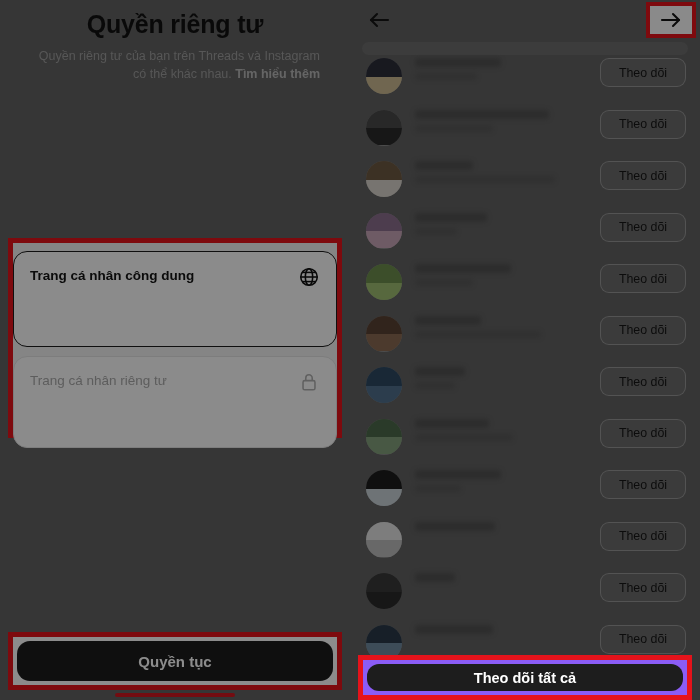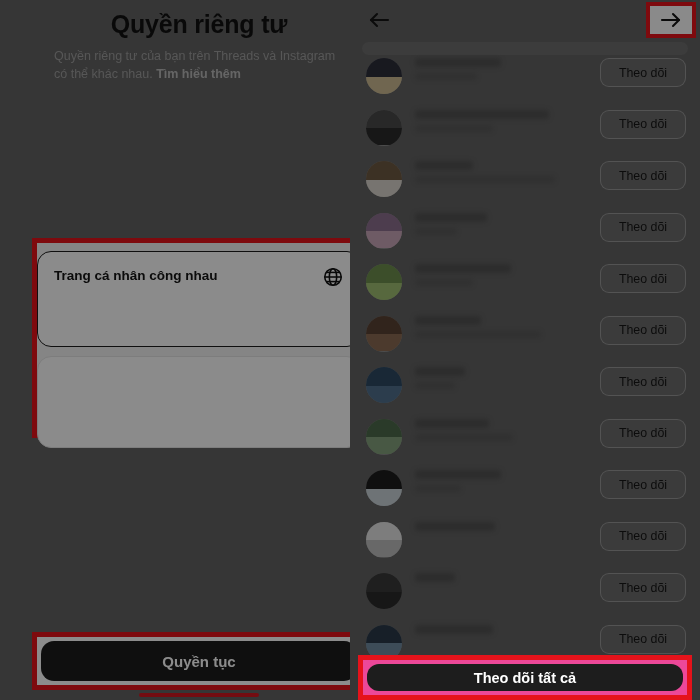--- a/index.html
+++ b/index.html
@@ -13,31 +13,31 @@
 
   
   .panel-left {
     position: relative;
     width: 350px; height: 700px;
     background: #636363;
     overflow: hidden;
   }
   .dim { position: absolute; inset: 0; background: rgba(0,0,0,0.45); pointer-events: none; }
 
-  .pl-content { position: relative; width: 100%; height: 100%; margin-left: 24px; }
+  .pl-content { position: relative; width: 100%; height: 100%; }
 
   .page-title {
     position: absolute; top: 10px; left: 0; width: 100%;
     text-align: center;
     font-size: 25px; font-weight: bold; color: #111;
     letter-spacing: -0.2px;
   }
   .page-sub {
     position: absolute; top: 47px; left: 30px; width: 290px;
-    text-align: left;
+    text-align: right;
     font-size: 12.5px; line-height: 18px; color: #9e9e9e;
   }
   .page-sub b { color: #b9b9b9; font-weight: bold; }
 
   
   .hl-cards {
     position: absolute;
     left: 8px; top: 238px; width: 334px; height: 200px;
     border: 5px solid #e5131b;
     background: #f2f2f2;
@@ -146,21 +146,21 @@
     background: rgba(255,255,255,0.06);
     color: #161616;
     font-size: 12.4px;
     display: flex; align-items: center; justify-content: center;
     padding: 0 10px;
   }
 
   .hl-followall {
     position: absolute; left: 8px; top: 655px; width: 334px; height: 45px;
     border: 5px solid #e5131b;
-    background: #ec4899;
+    background: #8b5cf6;
     z-index: 5;
   }
   .hl-followall .btn-primary { border-radius: 12px; font-size: 14.5px; }
 </style>
 </head>
 <body>
 
 <div class="screen">
 
   <div class="panel-left">
@@ -169,34 +169,43 @@
       <div class="page-title">Quyền riêng tư</div>
 
       <div class="page-sub">
         <span>Quyền riêng tư của bạn trên Threads và Instagram có thể khác nhau. </span><b>Tìm hiểu thêm</b>
       </div>
 
       <div class="hl-cards">
 
         <div class="card public">
           <div class="card-head">
-            <div class="card-title">Trang cá nhân công nhau</div>
+            <div class="card-title">Trang cá nhân công dung</div>
             <span class="card-icon">
               <svg viewBox="0 0 24 24" fill="none" stroke="#111" stroke-width="1.7">
                 <circle cx="12" cy="12" r="9"></circle>
                 <ellipse cx="12" cy="12" rx="4" ry="9"></ellipse>
                 <line x1="3" y1="12" x2="21" y2="12"></line>
                 <line x1="4.6" y1="7" x2="19.4" y2="7"></line>
                 <line x1="4.6" y1="17" x2="19.4" y2="17"></line>
               </svg>
             </span>
           </div>
         </div>
 
         <div class="card private">
+          <div class="card-head">
+            <div class="card-title">Trang cá nhân riêng tư</div>
+            <span class="card-icon">
+              <svg viewBox="0 0 24 24" fill="none" stroke="#b0b0b0" stroke-width="1.7">
+                <rect x="5.5" y="10.5" width="13" height="10" rx="1.8"></rect>
+                <path d="M8.5 10.5V7.6a3.5 3.5 0 0 1 7 0v2.9"></path>
+              </svg>
+            </span>
+          </div>
         </div>
 
       </div>
 
       <div class="hl-continue">
         <div class="btn-primary">Quyền tục</div>
       </div>
 
       <div class="home-bar"></div>
     </div>

